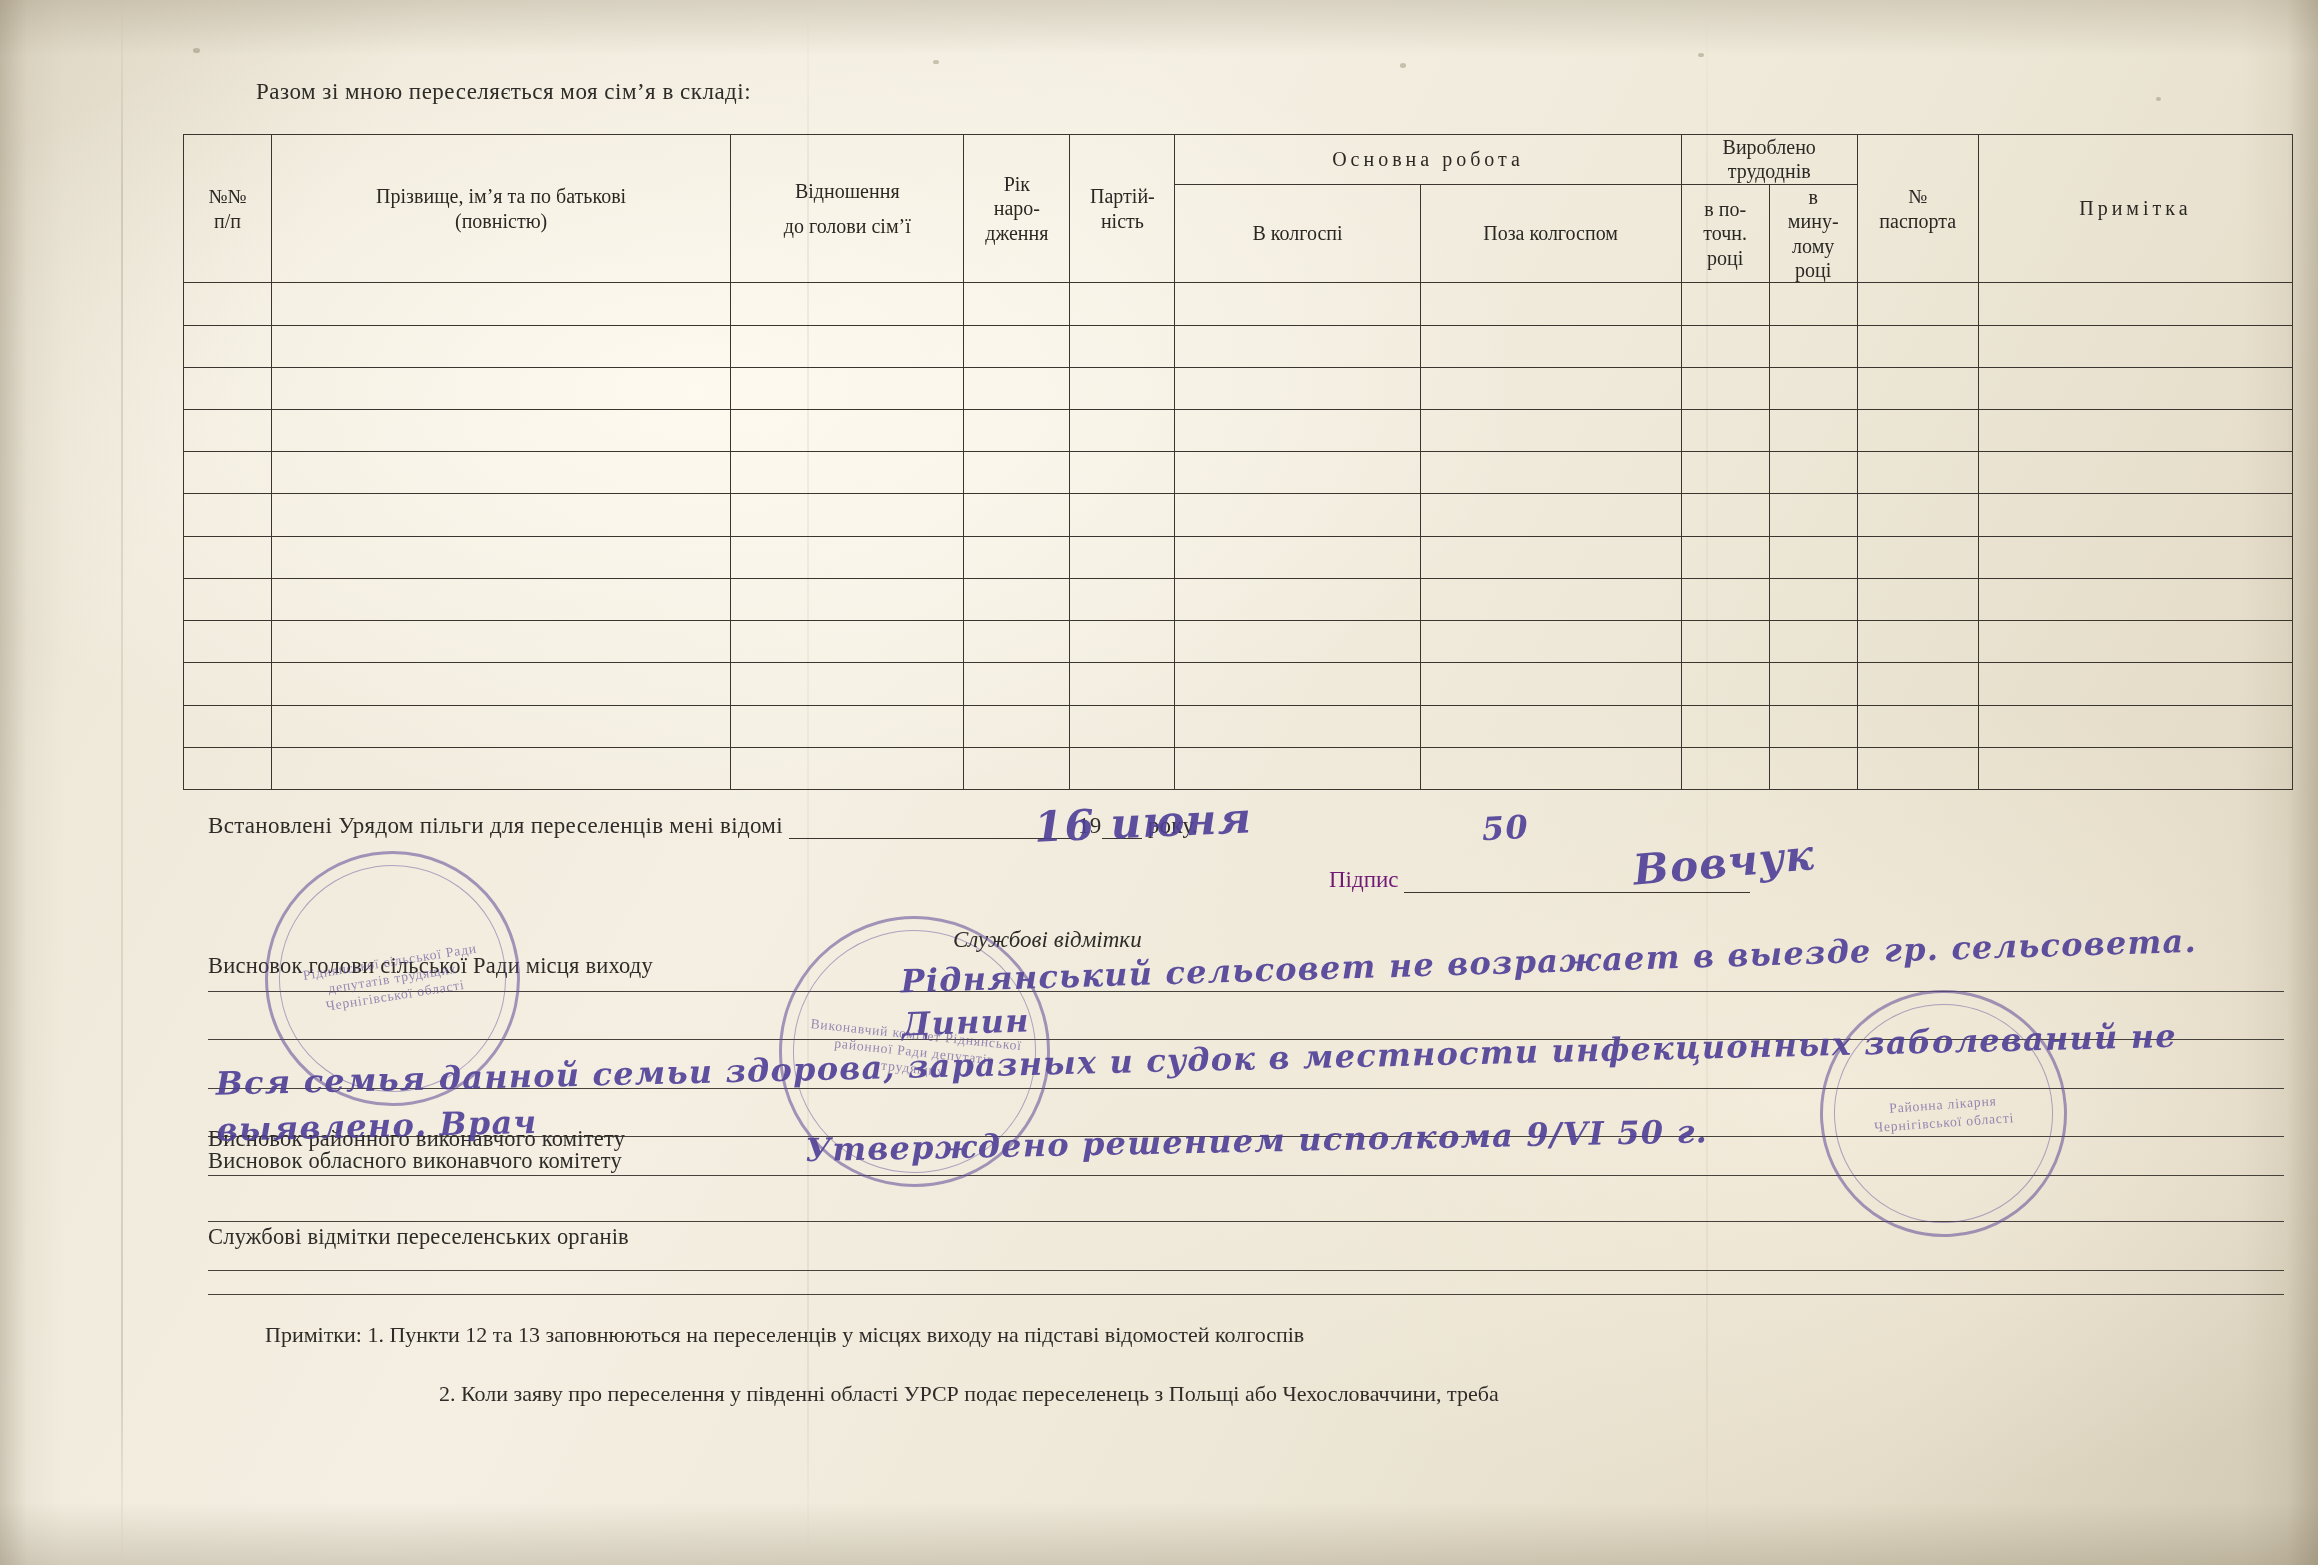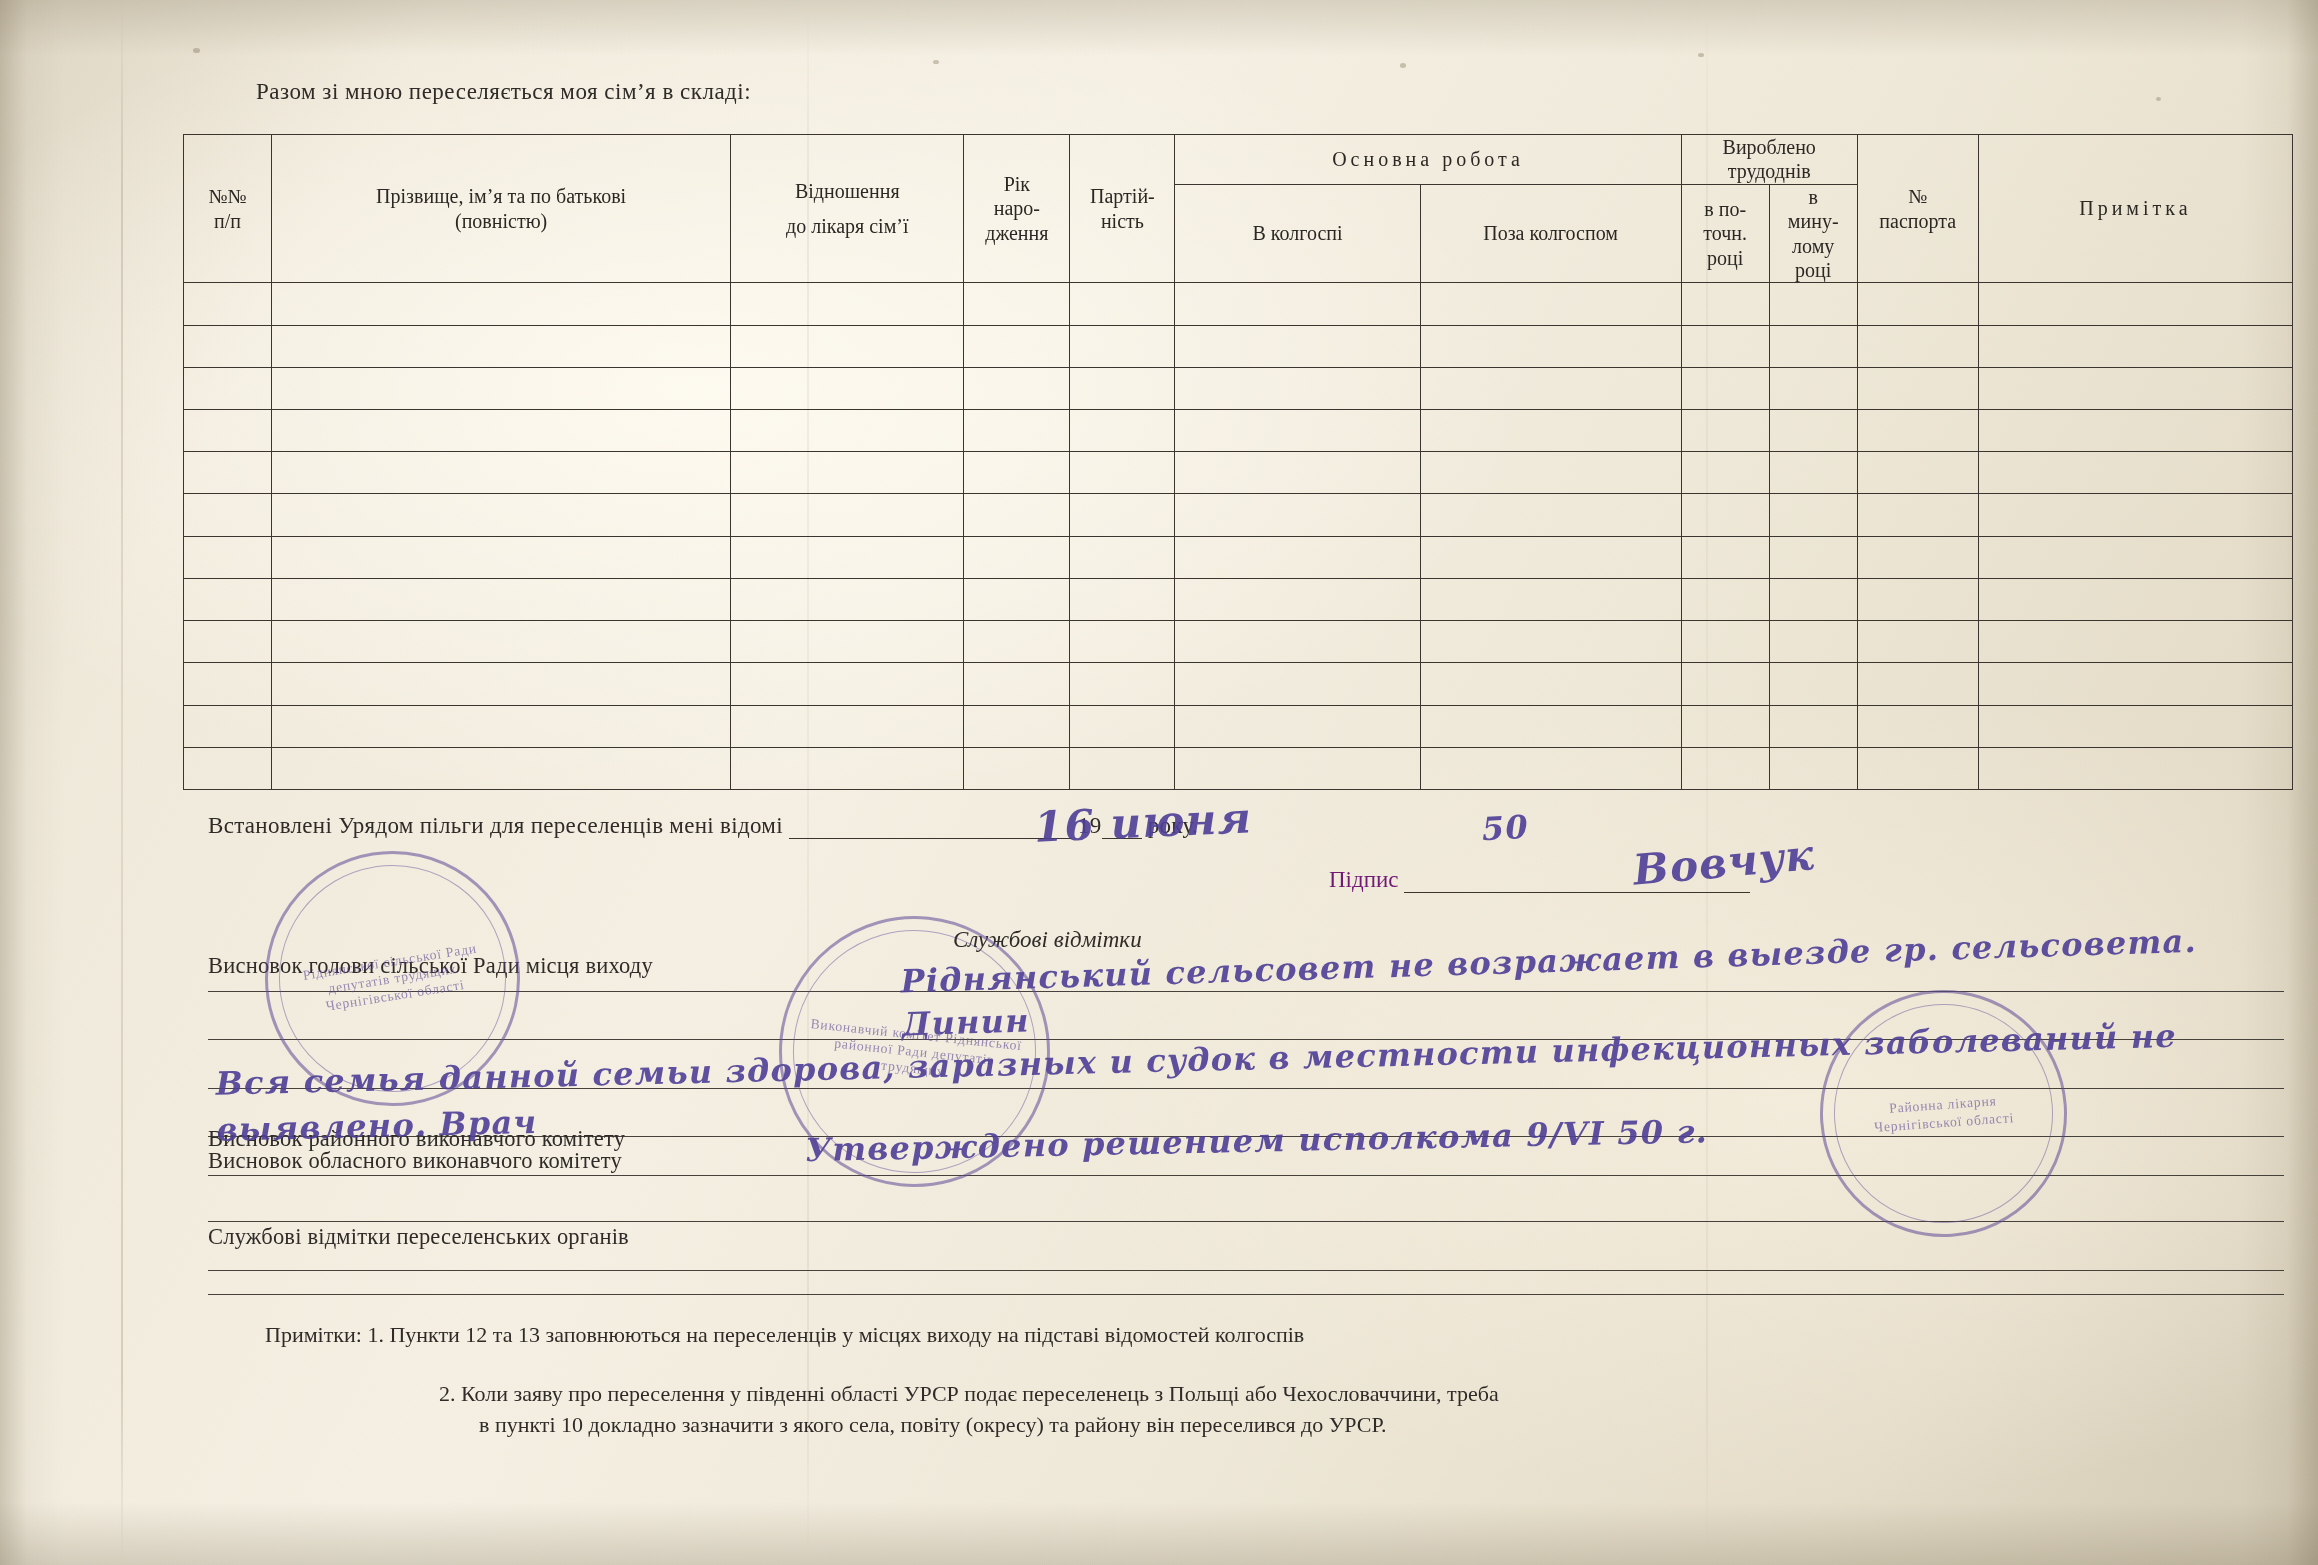--- a/index.html
+++ b/index.html
@@ -249,21 +249,21 @@
             <div>№№</div>
             <div>п/п</div>
           </th>
           <th rowspan="2">
             <div>Прізвище, ім’я та по батькові</div>
             <div>(повністю)</div>
           </th>
           <th rowspan="2">
             <div>Відношення</div>
             <div style="height:9.7px"></div>
-            <div>до лікаря сім’ї</div>
+            <div>до голови сім’ї</div>
           </th>
           <th rowspan="2" class="th-small">
             <div>Рік</div>
             <div>наро-</div>
             <div>дження</div>
           </th>
           <th rowspan="2" class="th-small">
             <div>Партій-</div>
             <div>ність</div>
           </th>
@@ -502,16 +502,15 @@
   <div class="stamp" style="left:1820px; top:990px; width:241px; height:241px; transform:rotate(-4deg);">
     <div class="stamp-txt">Районна лікарня Чернігівської області</div>
   </div>
 
   <div class="notes">
     <div>
       <span>Примітки:</span>
       <span>1. Пункти 12 та 13 заповнюються на переселенців у місцях виходу на підставі відомостей колгоспів</span>
     </div>
     <div class="n2">2. Коли заяву про переселення у південні області УРСР подає переселенець з Польщі або Чехословаччини, треба</div>
-    <div class="n2b">в пункті 10 докладно зазначити з якого села, повіту (окресу) та району він переселився до УРСР.</div>
   </div>
 </div>
 
 
 </body></html>

